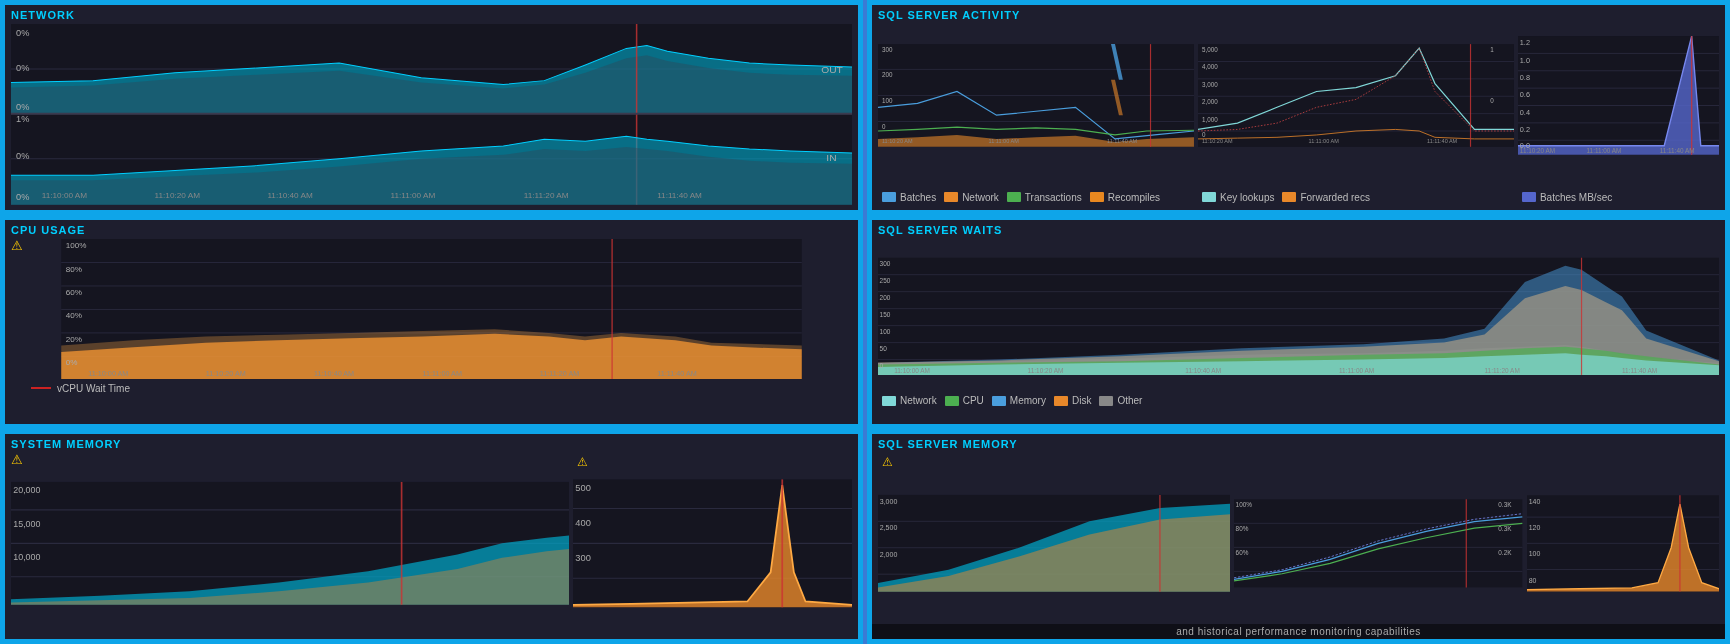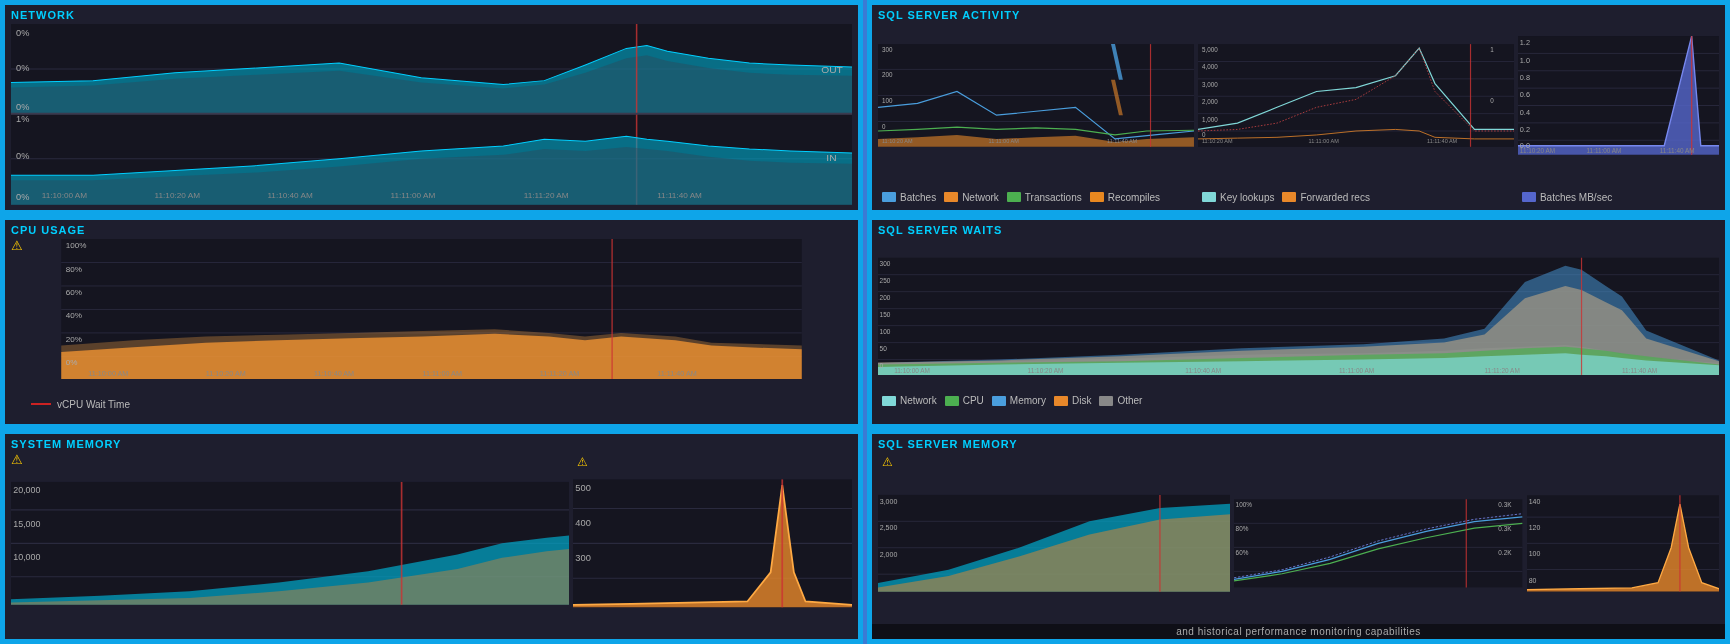--- a/index.html
+++ b/index.html
@@ -337,21 +337,21 @@
         <text x="5" y="140" fill="#aaa" font-size="9">0%</text>
 
         <text x="30" y="152" fill="#888" font-size="8">11:10:00 AM</text>
         <text x="160" y="152" fill="#888" font-size="8">11:10:20 AM</text>
         <text x="280" y="152" fill="#888" font-size="8">11:10:40 AM</text>
         <text x="400" y="152" fill="#888" font-size="8">11:11:00 AM</text>
         <text x="530" y="152" fill="#888" font-size="8">11:11:20 AM</text>
         <text x="660" y="152" fill="#888" font-size="8">11:11:40 AM</text>
       </svg>
       
-      <div style="display:flex;align-items:center;gap:6px;margin-top:18px;margin-left:20px;">
+      <div style="display:flex;align-items:center;gap:6px;margin-top:2px;margin-left:20px;">
         <div style="width:20px;height:2px;background:#cc2222;"></div>
         <span style="color:#bbb;font-size:10px;">vCPU Wait Time</span>
       </div>
     </div>
   </div>
 
   <div class="panel" style="grid-column:3; grid-row:2;">
     <div class="panel-title">SQL SERVER WAITS</div>
     <div class="chart-area" style="height: calc(100% - 42px);">
       <svg width="100%" height="100%" viewBox="0 0 1040 145">

